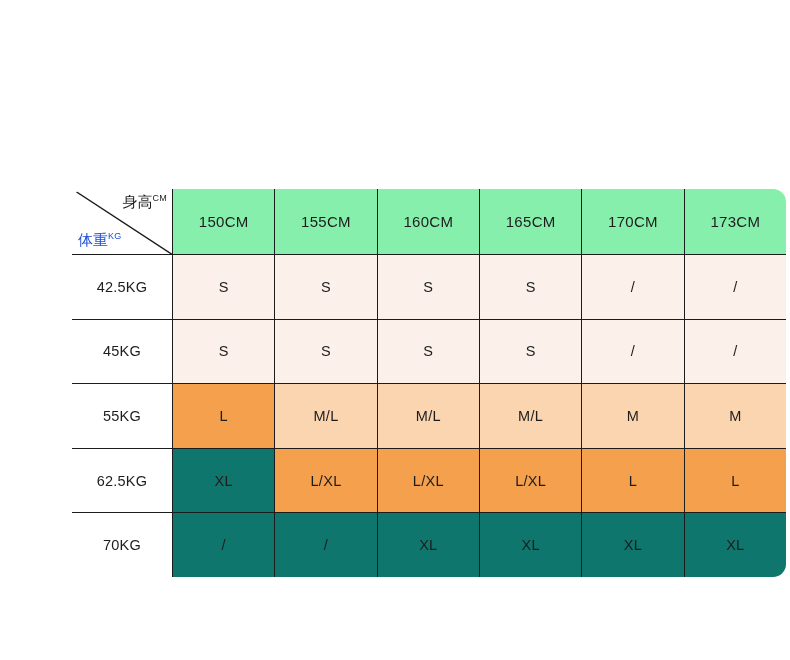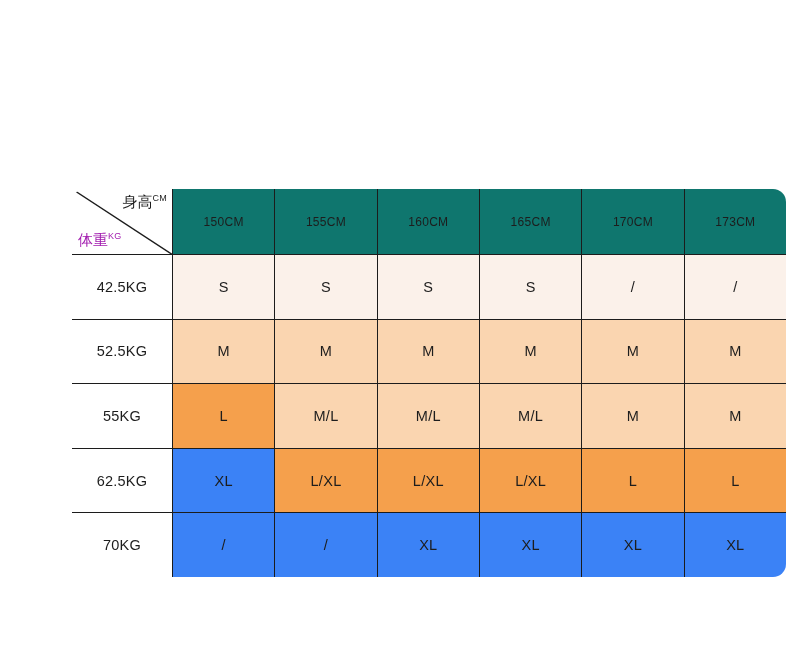--- a/index.html
+++ b/index.html
@@ -78,34 +78,34 @@
     white-space: nowrap;
     color: #1d1d1d;
   }
   th.corner .lbl-w {
     position: absolute;
     left: 6px;
     bottom: 7px;
     font-size: 15px;
     line-height: 1;
     white-space: nowrap;
-    color: #a21caf;
+    color: #1d4ed8;
     text-align: right;
   }
   .unit {
     font-size: 9px;
     vertical-align: super;
     letter-spacing: .2px;
   }
 
   th.colhead {
     height: 66px;
-    font-size: 12px;
+    font-size: 15px;
     letter-spacing: .3px;
-    background: #0f766e;
+    background: #86efac;
     color: #1d1d1d;
   }
 
   td.rowhead {
     width: 101px;
     height: 42px;
     font-size: 14.5px;
     background: #ffffff;
     color: #1d1d1d;
     letter-spacing: .2px;
@@ -113,21 +113,21 @@
   td.cell {
     height: 27px;
     font-size: 14.5px;
     letter-spacing: .3px;
   }
 
   
   .f-s   { background: #fbf1ea; }
   .f-m   { background: #fad5b0; }
   .f-l   { background: #f5a04c; }
-  .f-xl  { background: #3b82f6; }
+  .f-xl  { background: #0f766e; }
 </style>
 </head>
 <body>
 
 <div id="stage">
   <div id="chart-wrap">
     <table class="sizechart">
       <thead>
         <tr>
           <th class="corner">
@@ -149,27 +149,27 @@
           <tr>
             <td class="rowhead">42.5KG</td>
             <td class="cell f-s">S</td>
             <td class="cell f-s">S</td>
             <td class="cell f-s">S</td>
             <td class="cell f-s">S</td>
             <td class="cell f-s">/</td>
             <td class="cell f-s">/</td>
           </tr>
           <tr>
-            <td class="rowhead">52.5KG</td>
-            <td class="cell f-m">M</td>
-            <td class="cell f-m">M</td>
-            <td class="cell f-m">M</td>
-            <td class="cell f-m">M</td>
-            <td class="cell f-m">M</td>
-            <td class="cell f-m">M</td>
+            <td class="rowhead">45KG</td>
+            <td class="cell f-s">S</td>
+            <td class="cell f-s">S</td>
+            <td class="cell f-s">S</td>
+            <td class="cell f-s">S</td>
+            <td class="cell f-s">/</td>
+            <td class="cell f-s">/</td>
           </tr>
           <tr>
             <td class="rowhead">55KG</td>
             <td class="cell f-l">L</td>
             <td class="cell f-m">M/L</td>
             <td class="cell f-m">M/L</td>
             <td class="cell f-m">M/L</td>
             <td class="cell f-m">M</td>
             <td class="cell f-m">M</td>
           </tr>

